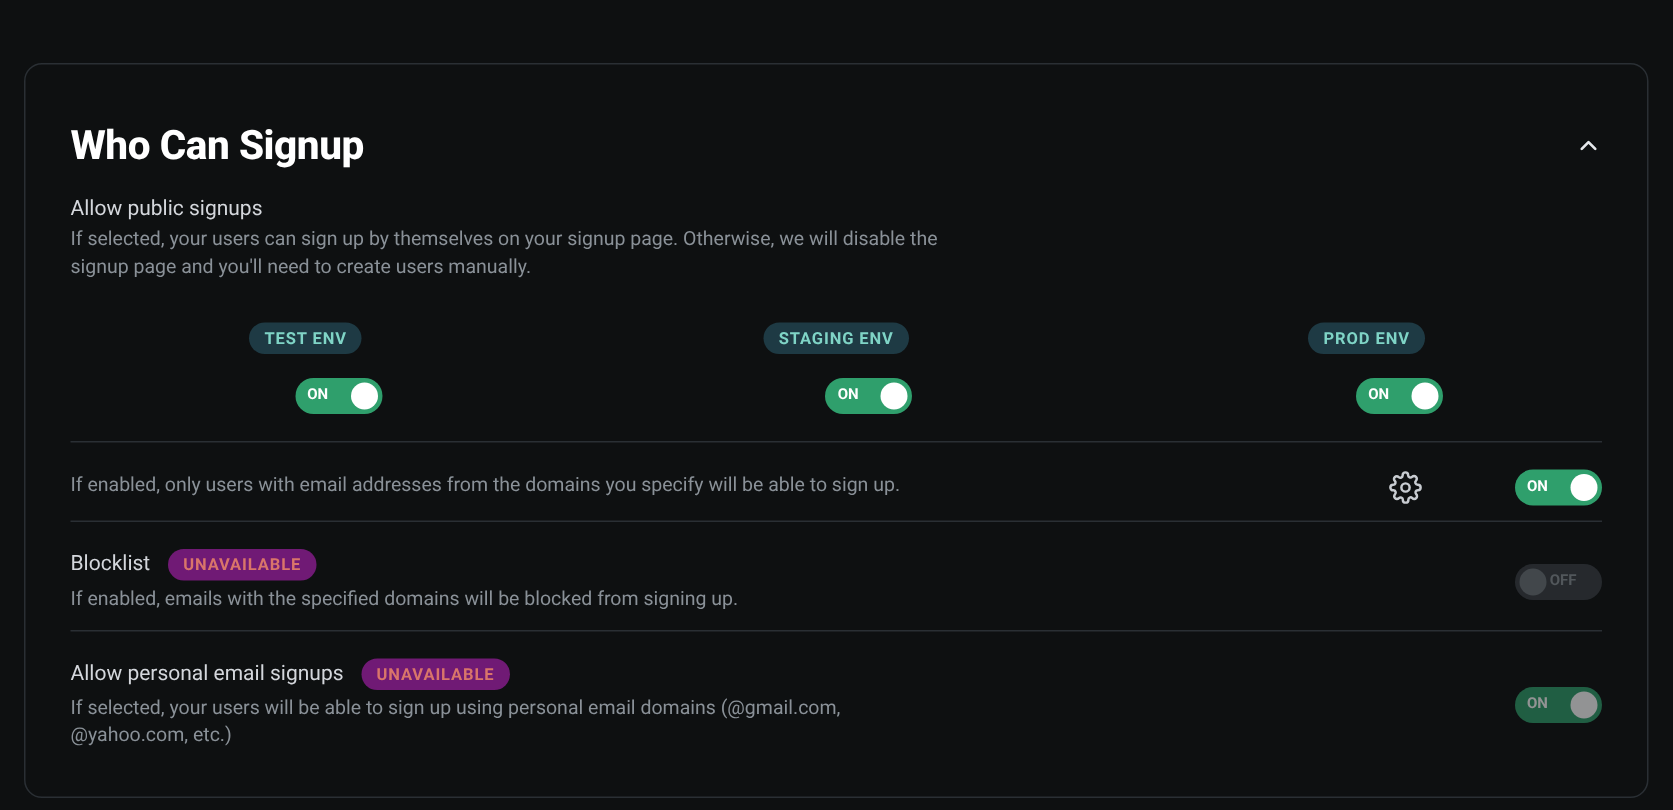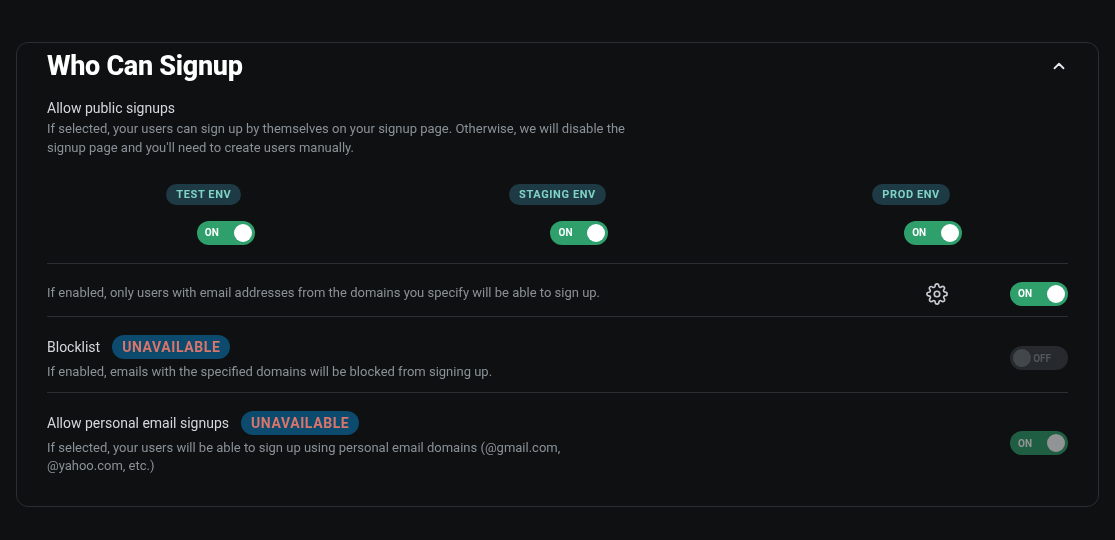--- a/index.html
+++ b/index.html
@@ -9,21 +9,21 @@
     font-family: -apple-system, BlinkMacSystemFont, "Segoe UI", Roboto, Helvetica, Arial, sans-serif;
     width: 1115px;
     height: 540px;
     padding-top: 42px;
     padding-left: 16px;
     padding-right: 16px;
   }
   .card {
     border: 1px solid #2a2f34;
     border-radius: 12px;
-    padding: 7px 30px 30px 30px;
+    padding: 38px 30px 30px 30px;
   }
   .card-header {
     display: flex;
     align-items: center;
     justify-content: space-between;
     margin-bottom: 18px;
   }
   .card-title {
     font-size: 27px;
     font-weight: 800;
@@ -69,23 +69,23 @@
     font-weight: 700;
     letter-spacing: 0.6px;
     padding: 4px 10px;
     border-radius: 12px;
   }
   .badge-env {
     background: #1e3a44;
     color: #7fd4c6;
   }
   .badge-unavail {
-    background: #0c4a6e;
+    background: #701a75;
     color: #d9756a;
-    font-size: 14px;
+    font-size: 11px;
     font-weight: 700;
     letter-spacing: 0.6px;
     padding: 4px 10px;
     border-radius: 12px;
     margin-left: 12px;
     vertical-align: middle;
   }
   .divider {
     border: none;
     border-top: 1px solid #2a2f34;

